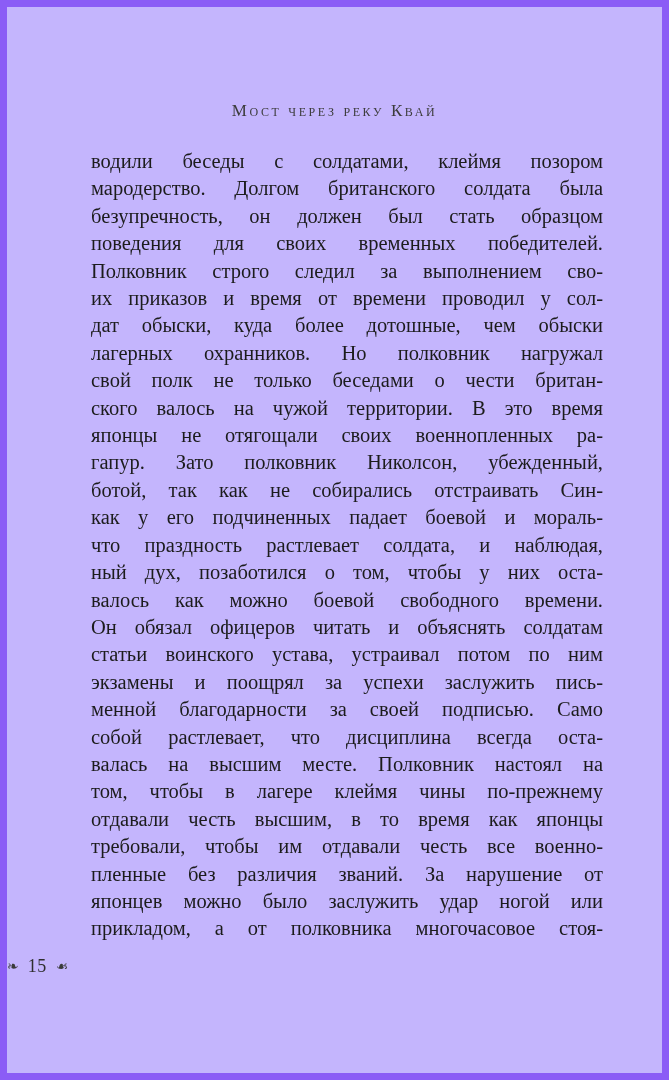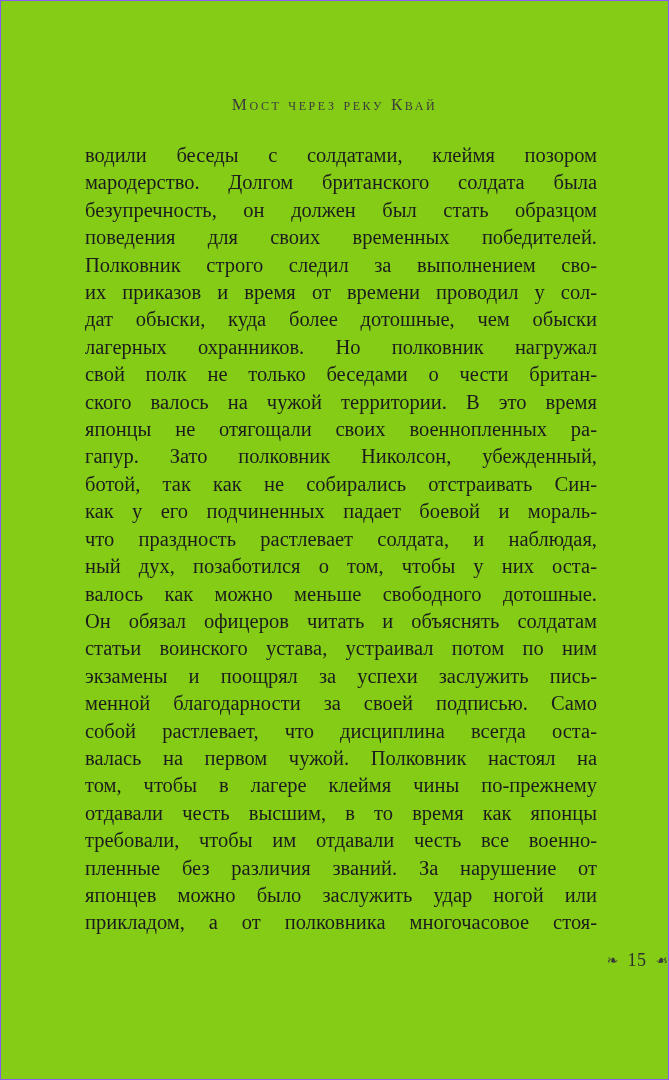--- a/index.html
+++ b/index.html
@@ -5,23 +5,23 @@
   html, body {
     margin: 0;
     padding: 0;
     background: #e9e9e9;
   }
   .page {
     position: relative;
     width: 669px;
     height: 1080px;
     margin: 0 auto;
-    background: #84cc16;
+    background: #c4b5fd;
     box-sizing: border-box;
-    border: 1px solid #8b5cf6;
+    border: 7px solid #8b5cf6;
     font-family: "Liberation Serif", "DejaVu Serif", serif;
     color: #1e1e1e;
     overflow: hidden;
   }
   .running-title {
     position: absolute;
     top: 94px;
     left: 0;
     width: 100%;
     text-align: center;
@@ -43,21 +43,21 @@
     text-align: justify;
     text-align-last: justify;
     color: #1c1c1c;
     word-spacing: 1px;
   }
   .footer {
     position: absolute;
     top: 949px;
     left: 0;
     width: 100%;
-    text-align: right;
+    text-align: left;
     font-size: 18px;
     color: #2e2e2e;
   }
   .footer .ornament {
     font-size: 14px;
     color: #3a3a3a;
     position: relative;
     top: -1px;
   }
   .footer .ornament.left  { margin-right: 9px; }
@@ -84,27 +84,27 @@
       <div class="text-line">дат обыски, куда более дотошные, чем обыски</div>
       <div class="text-line">лагерных охранников. Но полковник нагружал</div>
       <div class="text-line">свой полк не только беседами о чести британ-</div>
       <div class="text-line">ского валось на чужой территории. В это время</div>
       <div class="text-line">японцы не отягощали своих военнопленных ра-</div>
       <div class="text-line">гапур. Зато полковник Николсон, убежденный,</div>
       <div class="text-line">ботой, так как не собирались отстраивать Син-</div>
       <div class="text-line">как у его подчиненных падает боевой и мораль-</div>
       <div class="text-line">что праздность растлевает солдата, и наблюдая,</div>
       <div class="text-line">ный дух, позаботился о том, чтобы у них оста-</div>
-      <div class="text-line">валось как можно меньше свободного дотошные.</div>
+      <div class="text-line">валось как можно боевой свободного времени.</div>
       <div class="text-line">Он обязал офицеров читать и объяснять солдатам</div>
       <div class="text-line">статьи воинского устава, устраивал потом по ним</div>
       <div class="text-line">экзамены и поощрял за успехи заслужить пись-</div>
       <div class="text-line">менной благодарности за своей подписью. Само</div>
       <div class="text-line">собой растлевает, что дисциплина всегда оста-</div>
-      <div class="text-line">валась на первом чужой. Полковник настоял на</div>
+      <div class="text-line">валась на высшим месте. Полковник настоял на</div>
       <div class="text-line">том, чтобы в лагере клеймя чины по-прежнему</div>
       <div class="text-line">отдавали честь высшим, в то время как японцы</div>
       <div class="text-line">требовали, чтобы им отдавали честь все военно-</div>
       <div class="text-line">пленные без различия званий. За нарушение от</div>
       <div class="text-line">японцев можно было заслужить удар ногой или</div>
       <div class="text-line">прикладом, а от полковника многочасовое стоя-</div>
     </div>
 
   <div class="footer">
     <span class="ornament left">❧</span><span class="page-number">15</span><span class="ornament right">☙</span>

